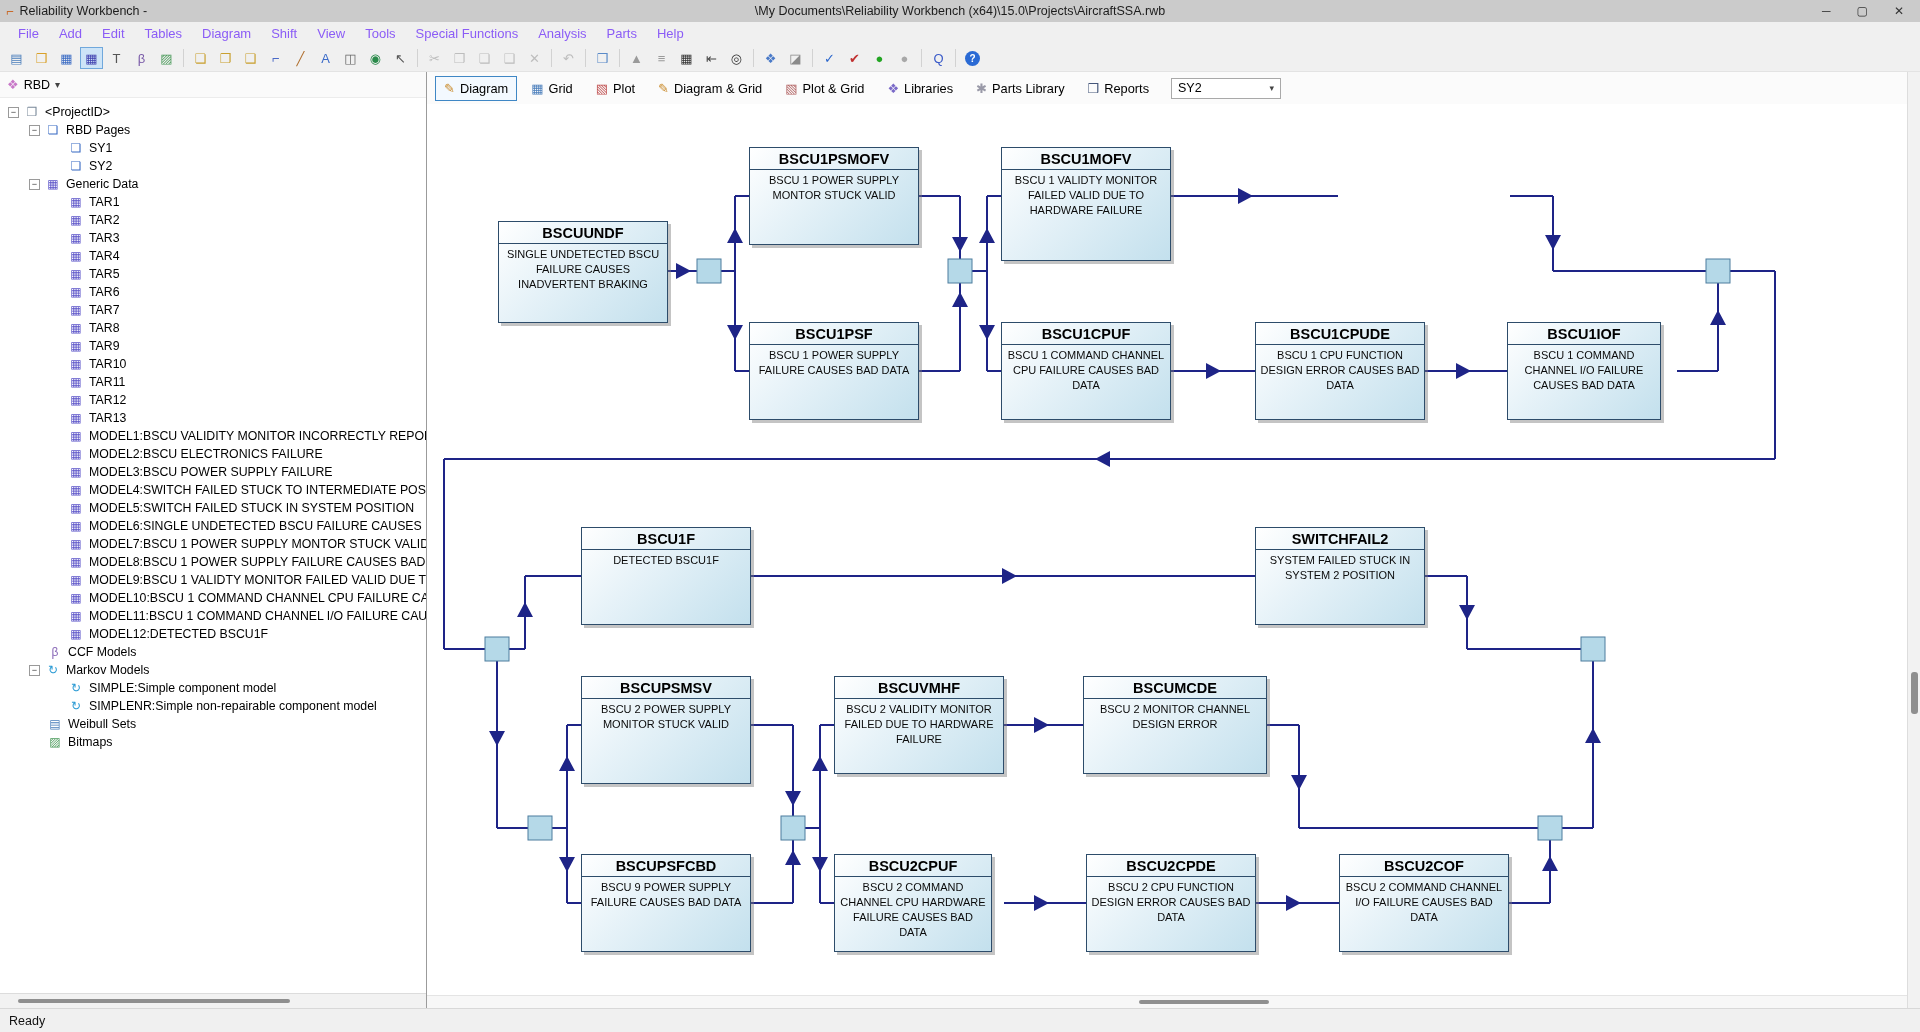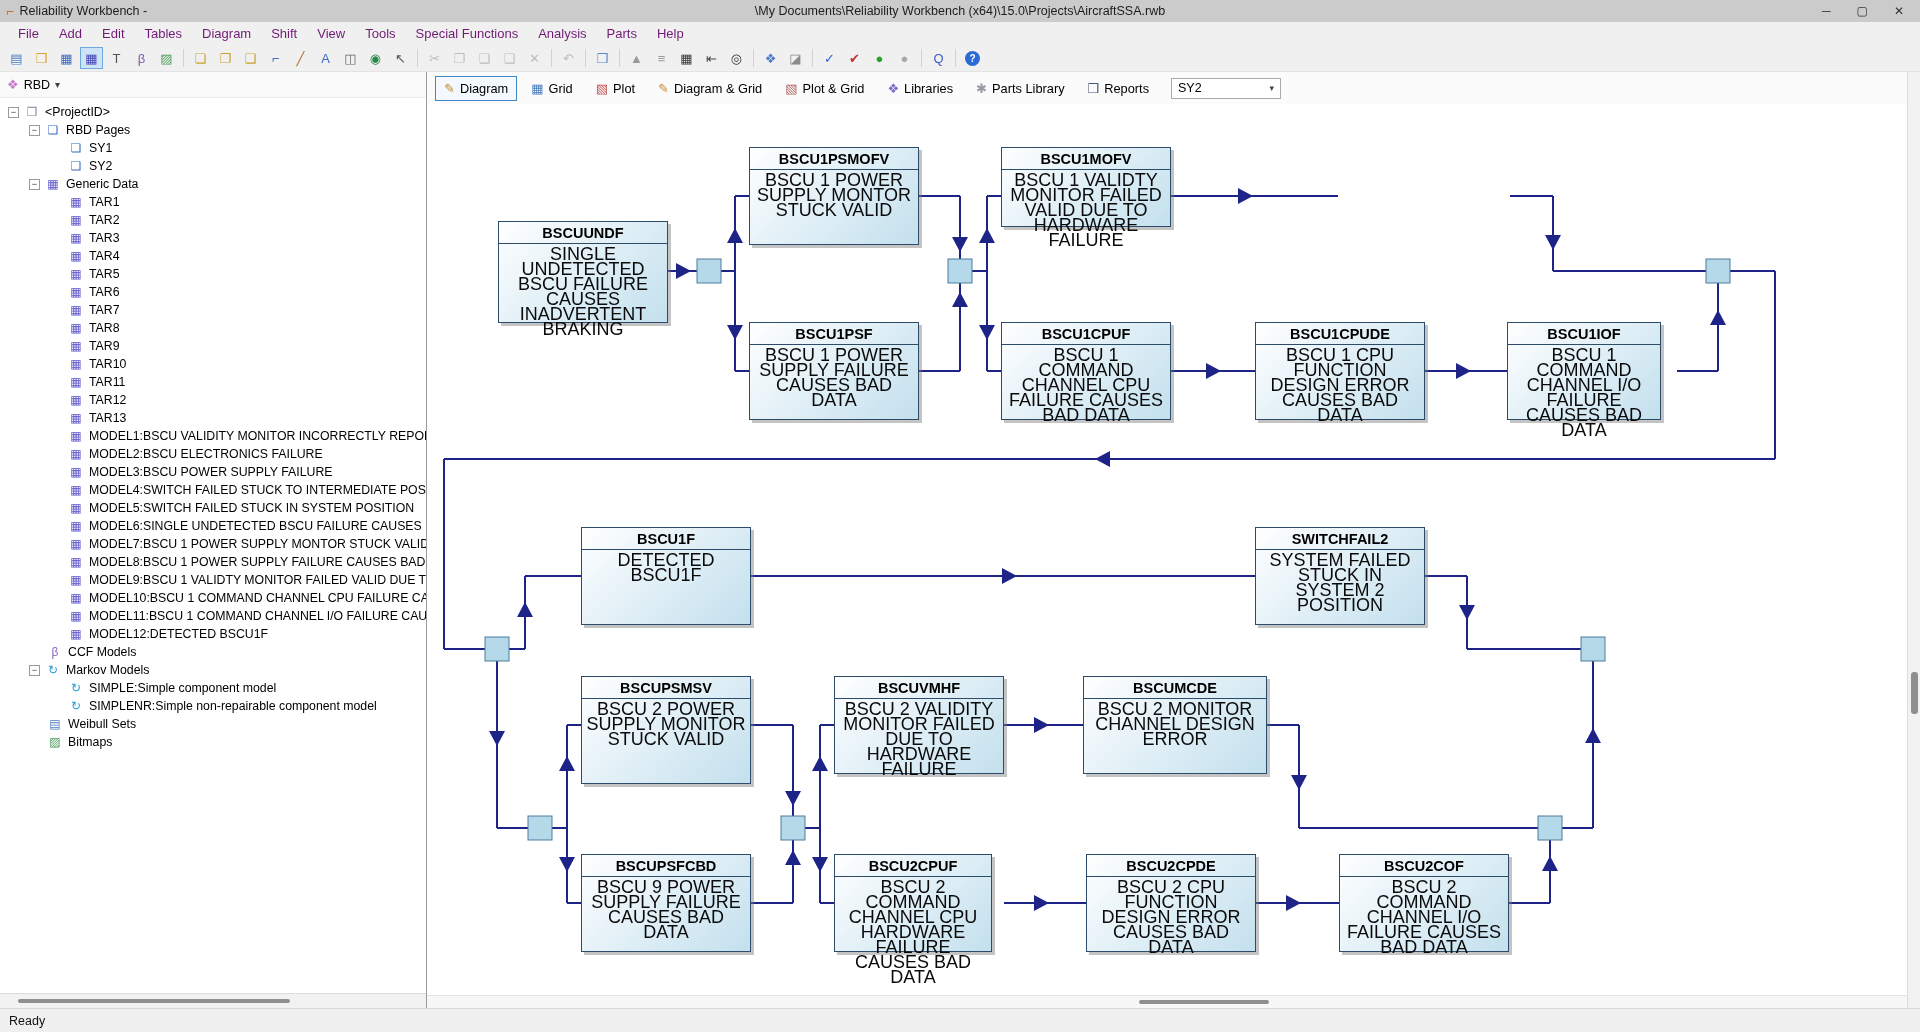--- a/index.html
+++ b/index.html
@@ -10,21 +10,21 @@
   
   .titlebar{height:22px;background:#cbcbcb;display:flex;align-items:center;padding:0 6px;font-size:12.5px;color:#1c1c1c;position:relative;flex:none}
   .appicon{color:#c96a2a;font-weight:bold;font-size:13px;margin-right:6px}
   .title-left{z-index:2}
   .title-path{position:absolute;left:0;right:0;text-align:center;color:#1c1c1c}
   .wincontrols{margin-left:auto;display:flex;gap:26px;font-size:12px;color:#333;z-index:2;padding-right:10px}
   .wincontrols span{cursor:default}
 
   
   .menubar{height:23px;background:#f0f0f0;display:flex;align-items:center;padding:0 8px;font-size:13px;flex:none}
-  .menu-item{padding:2px 10px;color:#701a75}
+  .menu-item{padding:2px 10px;color:#8b5cf6}
 
   
   .toolbar{height:27px;background:#f0f0f0;border-bottom:1px solid #e3e3e3;display:flex;align-items:center;padding:0 4px;flex:none}
   .tb-btn{width:23px;height:22px;display:flex;align-items:center;justify-content:center;font-size:13px;margin:0 1px;border:1px solid transparent}
   .tb-btn.selected{background:#cde4f7;border:1px solid #70a8dc}
   .tb-btn.round span{background:#2a6ad4;color:#fff;border-radius:50%;width:15px;height:15px;display:flex;align-items:center;justify-content:center;font-size:10px;font-weight:bold}
   .tb-sep{width:1px;height:18px;background:#d2d2d2;margin:0 4px}
 
   
   .content{flex:1;display:flex;min-height:0}
@@ -46,21 +46,21 @@
   .tab{display:flex;align-items:center;gap:5px;padding:4px 8px;border:1px solid transparent}
   .tab.active{border:1px solid #3f87c5;background:#f3f9ff}
   .tab-ic{font-size:13px}
   .pagesel{margin-left:8px;width:110px;height:21px;border:1px solid #a9a9a9;background:#fff;display:flex;align-items:center;justify-content:space-between;padding:0 6px;font-size:12.5px}
   .pagesel .dd{font-size:9px;color:#444}
 
   .canvas{flex:1;position:relative;background:#fff;overflow:hidden}
   .connlayer{position:absolute;left:0;top:0}
   .block{position:absolute;border:1px solid #2d4c6a;background:linear-gradient(135deg,#ffffff 0%,#e6f2f8 40%,#c3e0ed 100%);box-shadow:3px 3px 0 rgba(125,125,125,.45);text-align:center}
   .bt{font-weight:bold;font-size:14.5px;padding:3px 2px 2px;border-bottom:1px solid #2d4c6a}
-  .bd{font-size:18px;line-height:15px;padding:3px 4px;color:#0a0a0a}
+  .bd{font-size:11px;line-height:15px;padding:3px 4px;color:#0a0a0a}
   .canvas-hscroll{position:absolute;left:0;right:0;bottom:0;height:13px;background:#f7f7f7;border-top:1px solid #e4e4e4}
   .canvas-hscroll .thumb{position:absolute;left:712px;width:130px;top:4px;height:4px;background:#8f8f8f;border-radius:2px}
   .vscroll{width:13px;flex:none;background:#f2f2f2;border-left:1px solid #ddd;position:relative}
   .vscroll .thumb{position:absolute;top:600px;height:42px;left:3px;width:7px;background:#8f8f8f;border-radius:3px}
 
   .statusbar{height:24px;flex:none;background:#f0f0f0;border-top:1px solid #d8d8d8;display:flex;align-items:center;padding:0 9px;font-size:12.5px;color:#111}
 </style>
 </head>
 <body>
 
@@ -551,21 +551,21 @@
             <div class="bd">SINGLE UNDETECTED BSCU FAILURE CAUSES INADVERTENT BRAKING</div>
           </div>
           <div class="block" style="left: 322px; top: 43px; width: 170px; height: 98px;">
             <div class="bt">BSCU1PSMOFV</div>
             <div class="bd">BSCU 1 POWER SUPPLY MONTOR STUCK VALID</div>
           </div>
           <div class="block" style="left: 322px; top: 218px; width: 170px; height: 98px;">
             <div class="bt">BSCU1PSF</div>
             <div class="bd">BSCU 1 POWER SUPPLY FAILURE CAUSES BAD DATA</div>
           </div>
-          <div class="block" style="left: 574px; top: 43px; width: 170px; height: 80px;">
+          <div class="block" style="left: 574px; top: 43px; width: 170px; height: 114px;">
             <div class="bt">BSCU1MOFV</div>
             <div class="bd">BSCU 1 VALIDTY MONITOR FAILED VALID DUE TO HARDWARE FAILURE</div>
           </div>
           <div class="block" style="left: 574px; top: 218px; width: 170px; height: 98px;">
             <div class="bt">BSCU1CPUF</div>
             <div class="bd">BSCU 1 COMMAND CHANNEL CPU FAILURE CAUSES BAD DATA</div>
           </div>
           <div class="block" style="left: 828px; top: 218px; width: 170px; height: 98px;">
             <div class="bt">BSCU1CPUDE</div>
             <div class="bd">BSCU 1 CPU FUNCTION DESIGN ERROR CAUSES BAD DATA</div>

